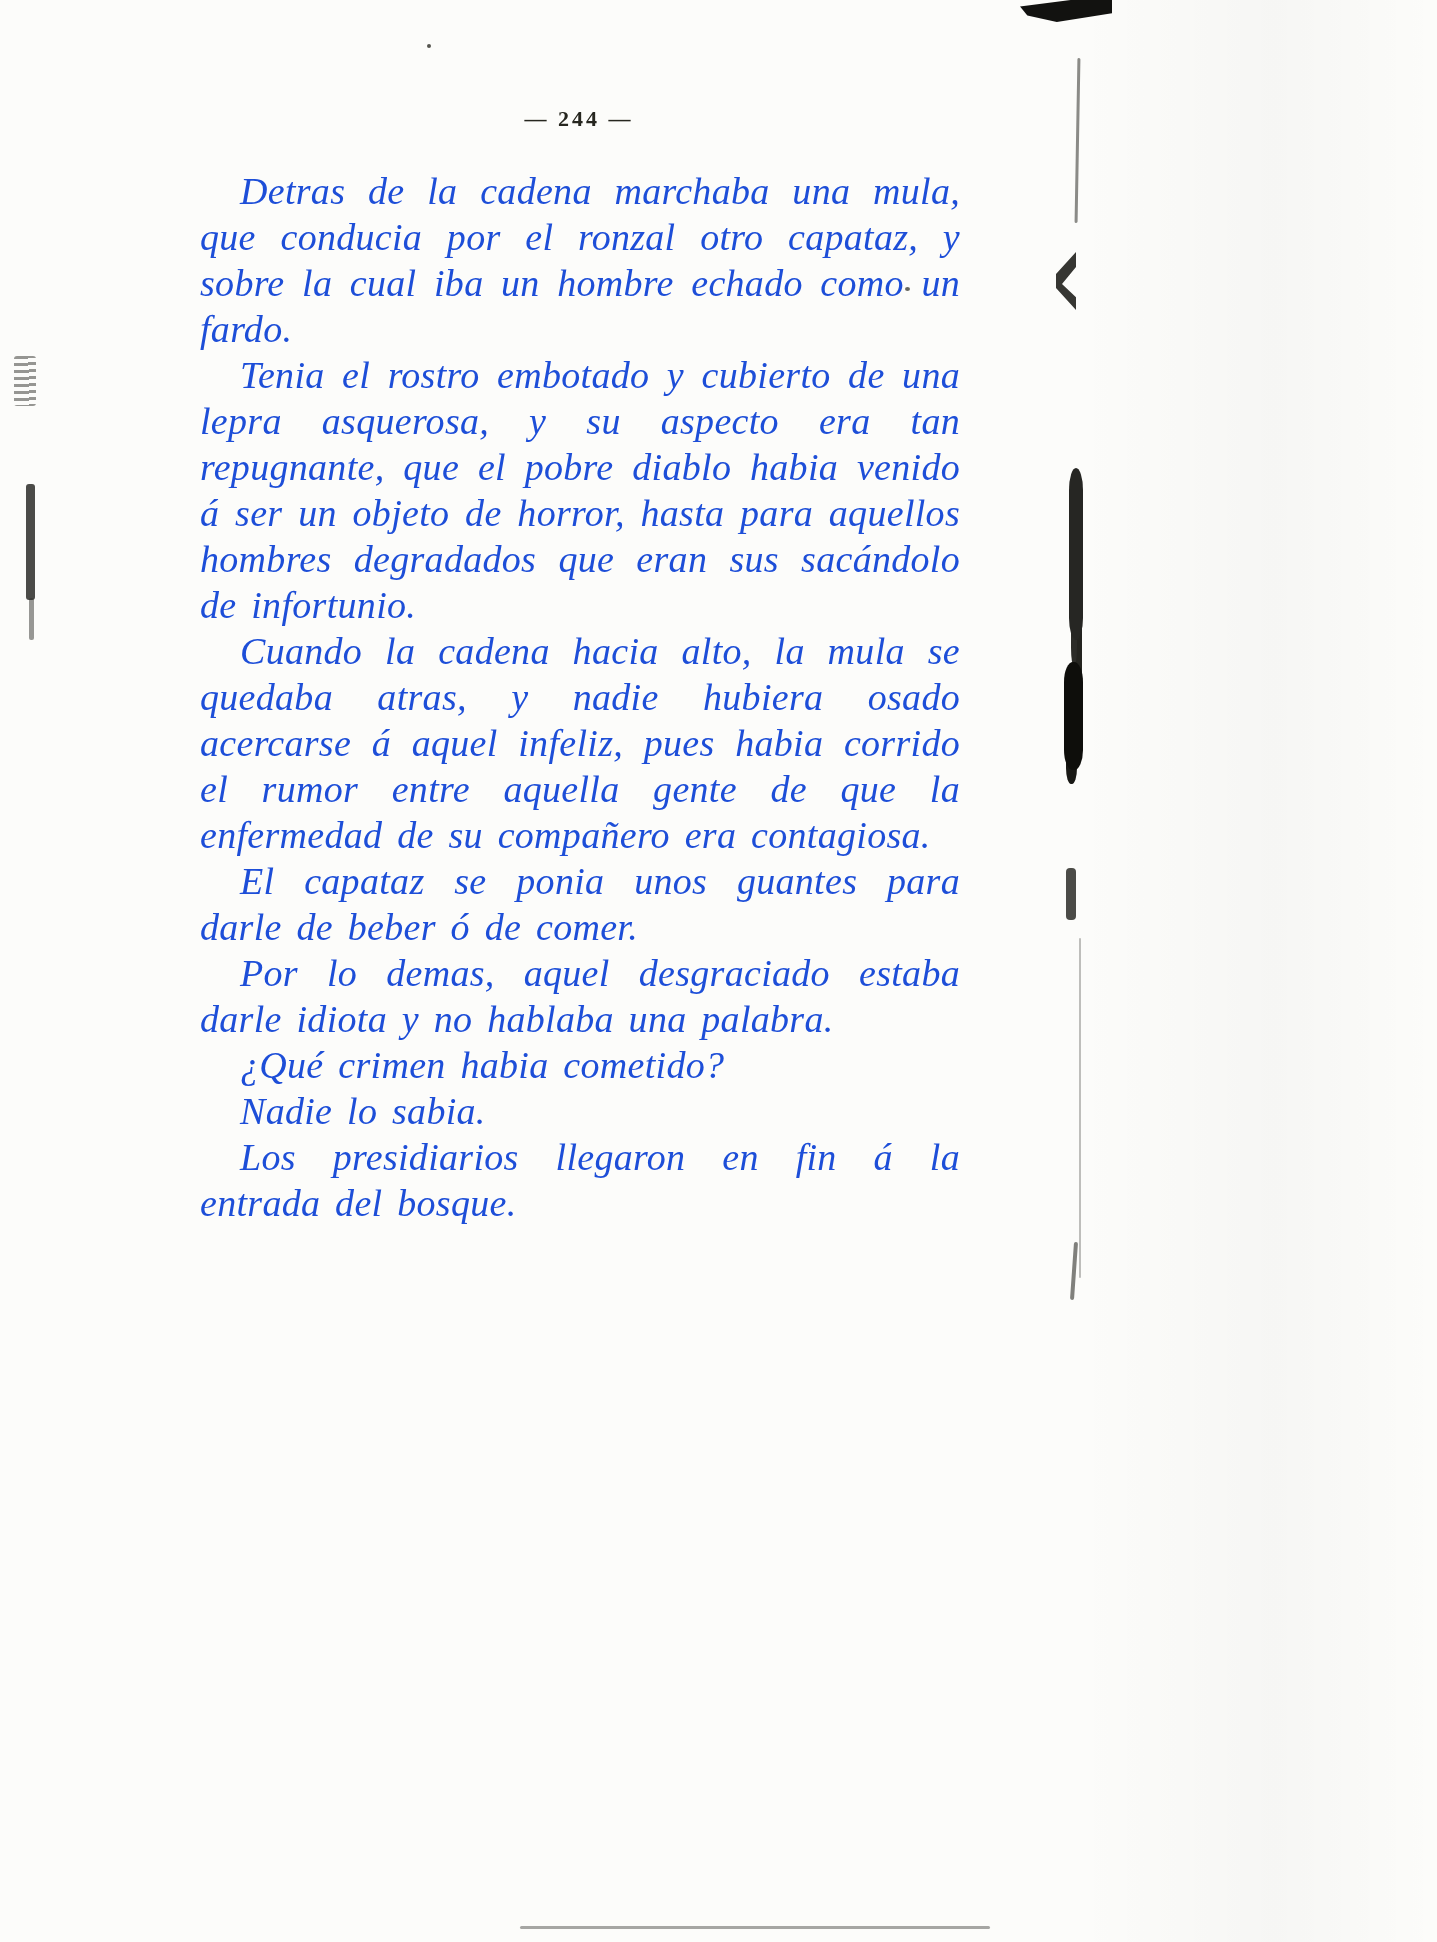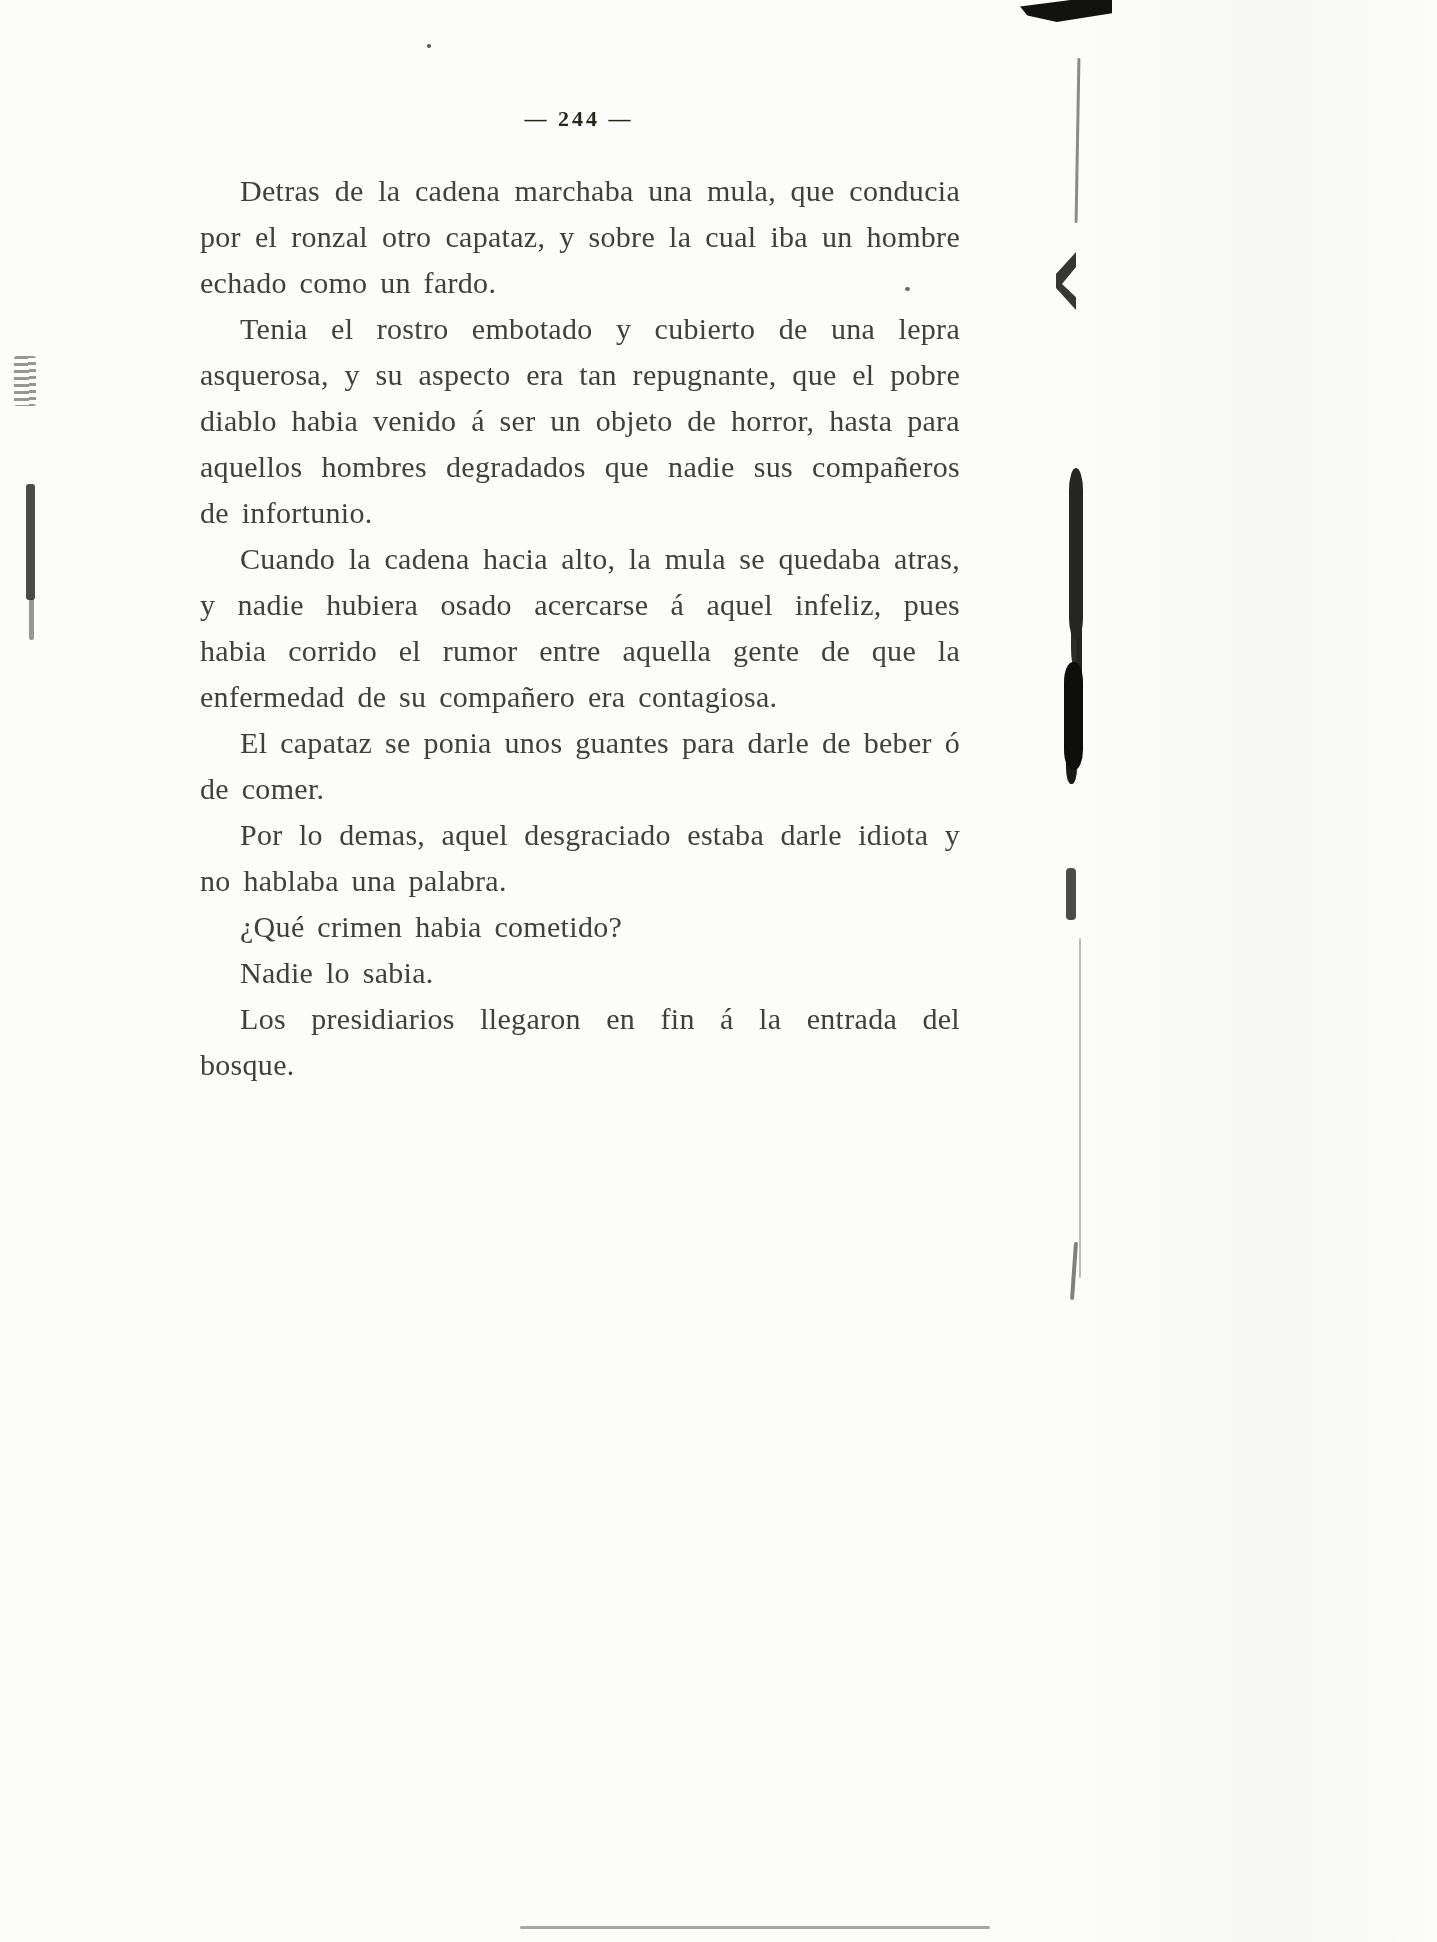--- a/index.html
+++ b/index.html
@@ -38,27 +38,28 @@
     color: #26261f;
   }
   .text-block {
     position: absolute;
     top: 168px;
     left: 200px;
     width: 760px;
   }
   .text-block p {
     margin: 0;
-    font-size: 30px;
+    font-size: 38px;
     line-height: 46px;
     text-align: justify;
     text-indent: 40px;
     letter-spacing: 0.3px;
     word-spacing: 5px;
-    color: #404040;
+    color: #1d4ed8;
+    font-style: italic;
   }
   
   .artifact { position: absolute; pointer-events: none; }
   .corner-mark {
     top: 0; left: 1020px;
     width: 92px; height: 22px;
     background: #121210;
     clip-path: polygon(0 30%, 55% 0, 100% 0, 100% 60%, 40% 100%, 8% 70%);
   }
   .right-streak-top {
@@ -151,21 +152,21 @@
 </style>
 </head>
 <body>
 
 <div class="page">
 
   <div class="page-number">— 244 —</div>
 
   <div class="text-block">
     <p>Detras de la cadena marchaba una mula, que conducia por el ronzal otro capataz, y sobre la cual iba un hombre echado como un fardo.</p>
-    <p>Tenia el rostro embotado y cubierto de una lepra asquerosa, y su aspecto era tan repugnante, que el pobre diablo habia venido á ser un objeto de horror, hasta para aquellos hombres degradados que nadie sus compañeros de infortunio.</p>
+    <p>Tenia el rostro embotado y cubierto de una lepra asquerosa, y su aspecto era tan repugnante, que el pobre diablo habia venido á ser un objeto de horror, hasta para aquellos hombres degradados que eran sus sacándolo de infortunio.</p>
     <p>Cuando la cadena hacia alto, la mula se quedaba atras, y nadie hubiera osado acercarse á aquel infeliz, pues habia corrido el rumor entre aquella gente de que la enfermedad de su compañero era contagiosa.</p>
     <p>El capataz se ponia unos guantes para darle de beber ó de comer.</p>
     <p>Por lo demas, aquel desgraciado estaba darle idiota y no hablaba una palabra.</p>
     <p>¿Qué crimen habia cometido?</p>
     <p>Nadie lo sabia.</p>
     <p>Los presidiarios llegaron en fin á la entrada del bosque.</p>
   </div>
 
   <div class="artifact corner-mark"></div>
   <div class="artifact right-streak-top"></div>

